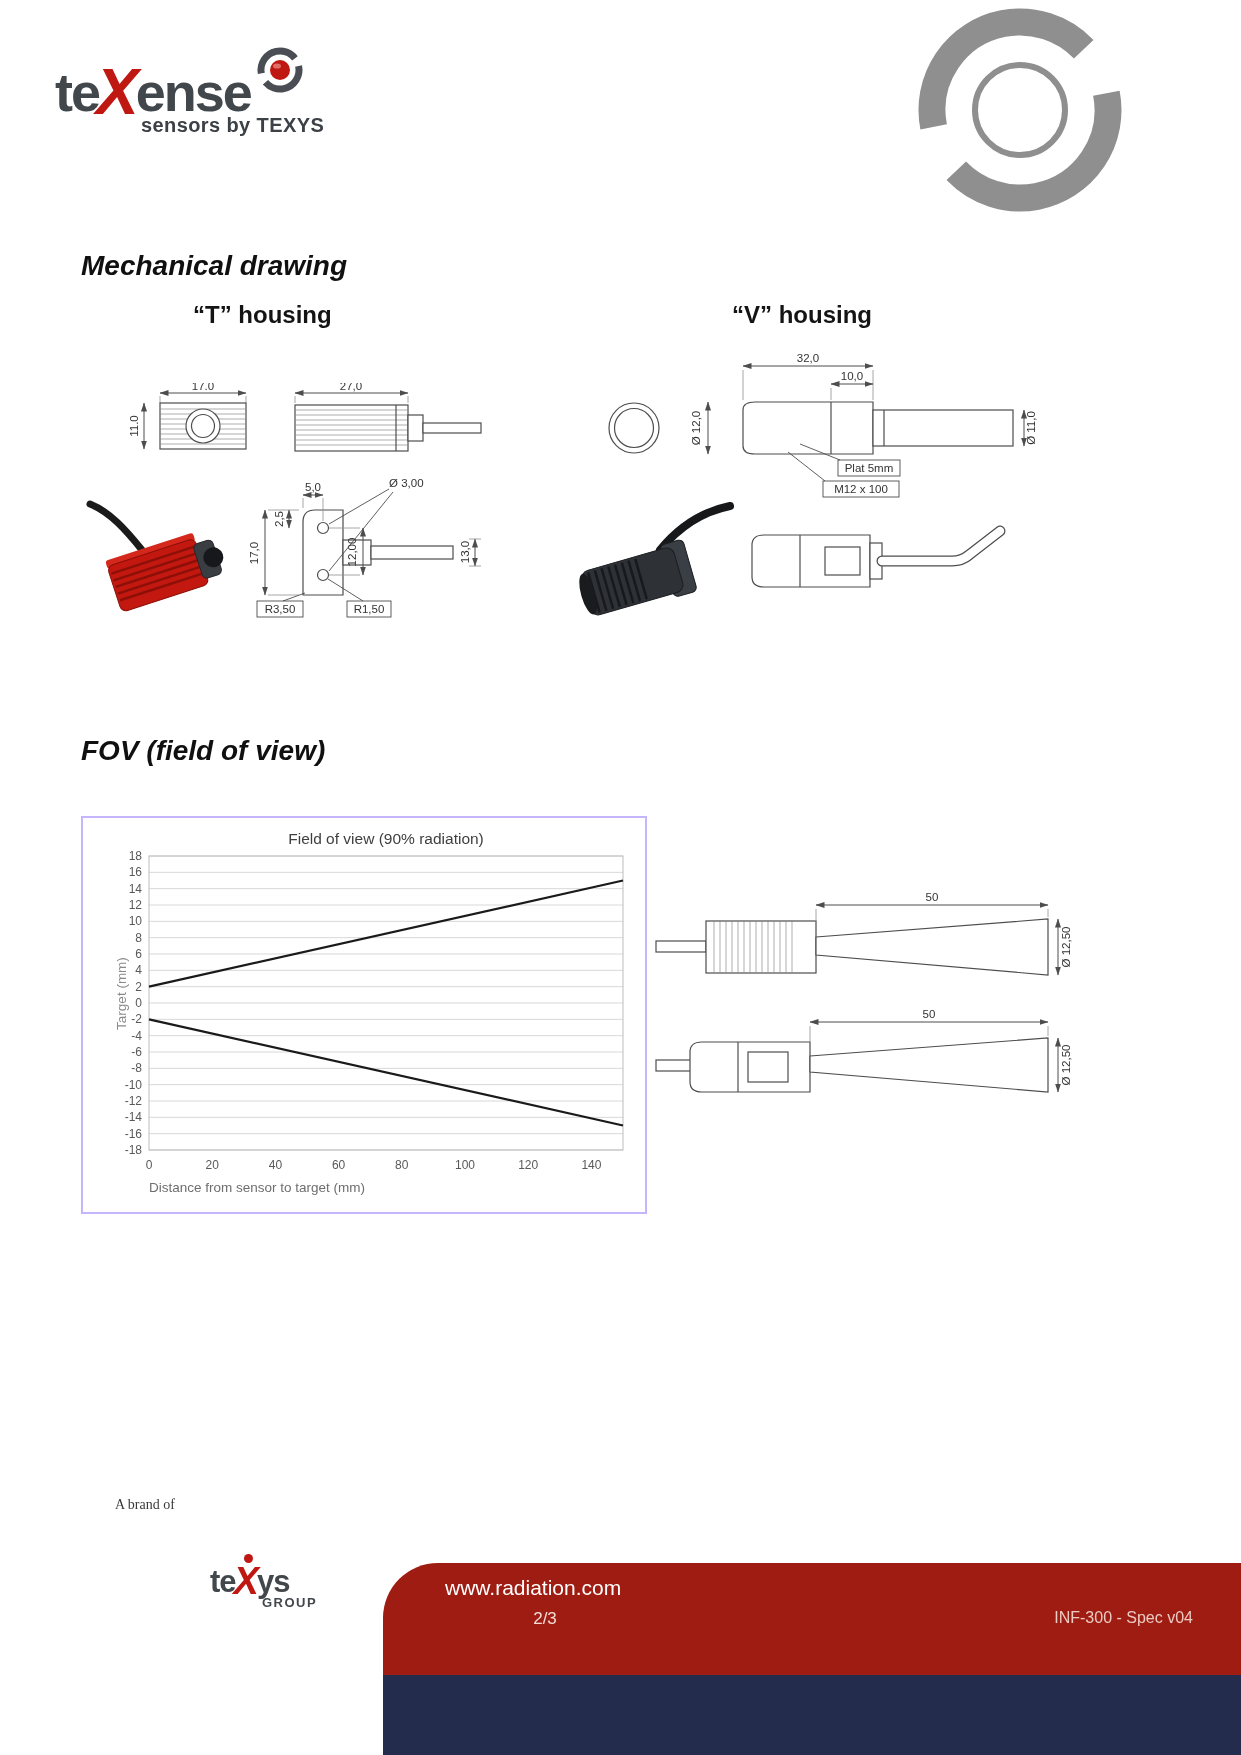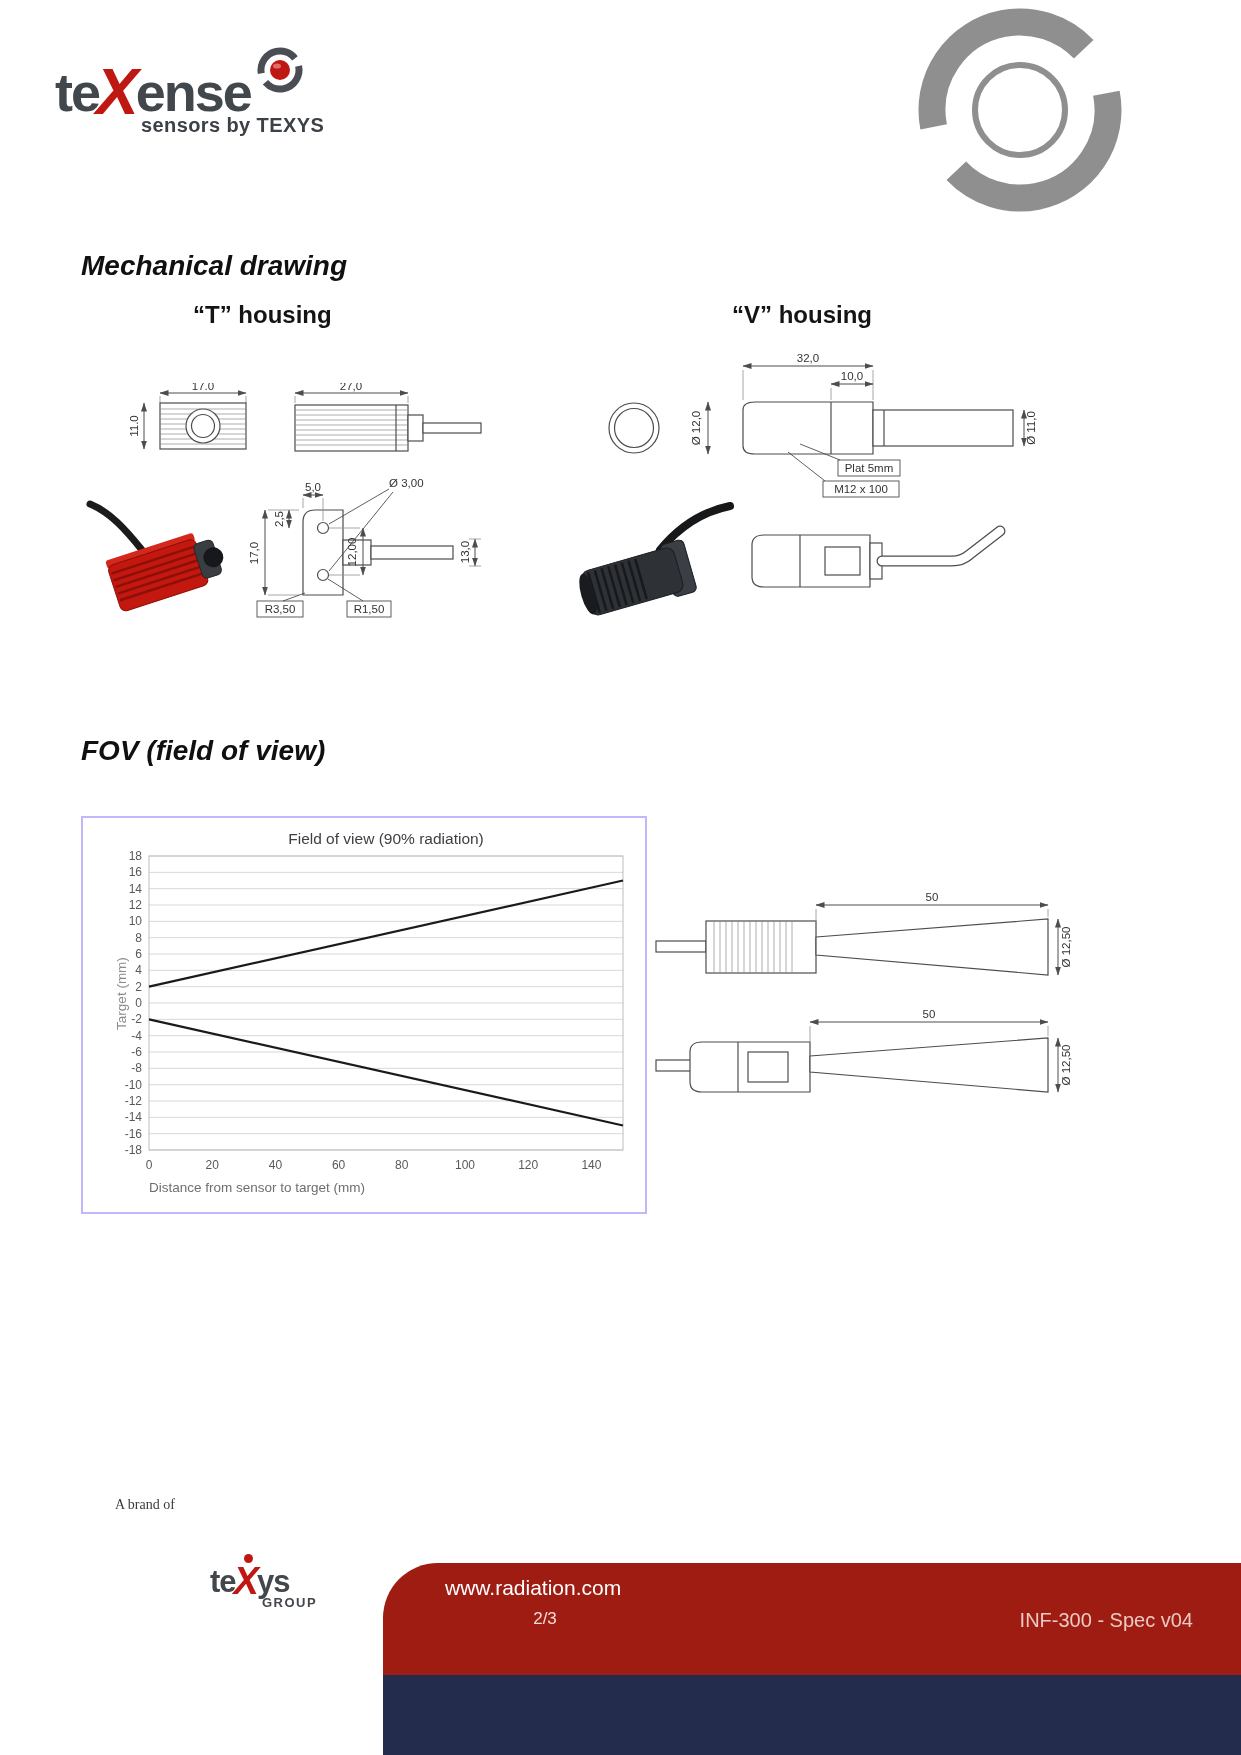--- a/index.html
+++ b/index.html
@@ -46,21 +46,21 @@
   .fl-row{display:flex;align-items:baseline;position:relative;}
   .fl-te,.fl-ys{font-size:31px;font-weight:700;color:#42474c;letter-spacing:-1px;}
   .fl-x{font-size:38px;font-weight:700;font-style:italic;color:#bf1712;margin:0 -2px;position:relative;top:2px;}
   .fl-dot{position:absolute;left:34px;top:-4px;width:9px;height:9px;border-radius:50%;background:#bf1712;}
   .fl-sub{font-size:13px;font-weight:700;color:#42474c;letter-spacing:1.5px;margin-top:-6px;padding-left:52px;}
   .footer-red{left:383px;top:1563px;width:858px;height:112px;background:#9e1c12;
               border-top-left-radius:55px;}
   .footer-navy{left:383px;top:1675px;width:858px;height:80px;background:#242c4e;}
   .footer-url{position:absolute;left:62px;top:13px;font-size:21px;color:#ffffff;text-decoration:none;}
   .footer-page{position:absolute;left:62px;top:46px;width:200px;text-align:center;font-size:17px;color:#f3ddd8;}
-  .footer-ref{position:absolute;right:48px;top:46px;font-size:20px;color:#ecc9c1;}
+  .footer-ref{position:absolute;right:48px;top:46px;font-size:16px;color:#ecc9c1;}
 </style>
 </head>
 <body>
 
 <div class="page">
 
   <svg width="0" height="0" style="position:absolute" aria-hidden="true">
     <defs>
       <marker id="arr" markerWidth="9" markerHeight="7" refX="8.5" refY="3" orient="auto-start-reverse" markerUnits="userSpaceOnUse">
         <path d="M0,0 L9,3 L0,6 Z" fill="#4d4d4d"></path>

